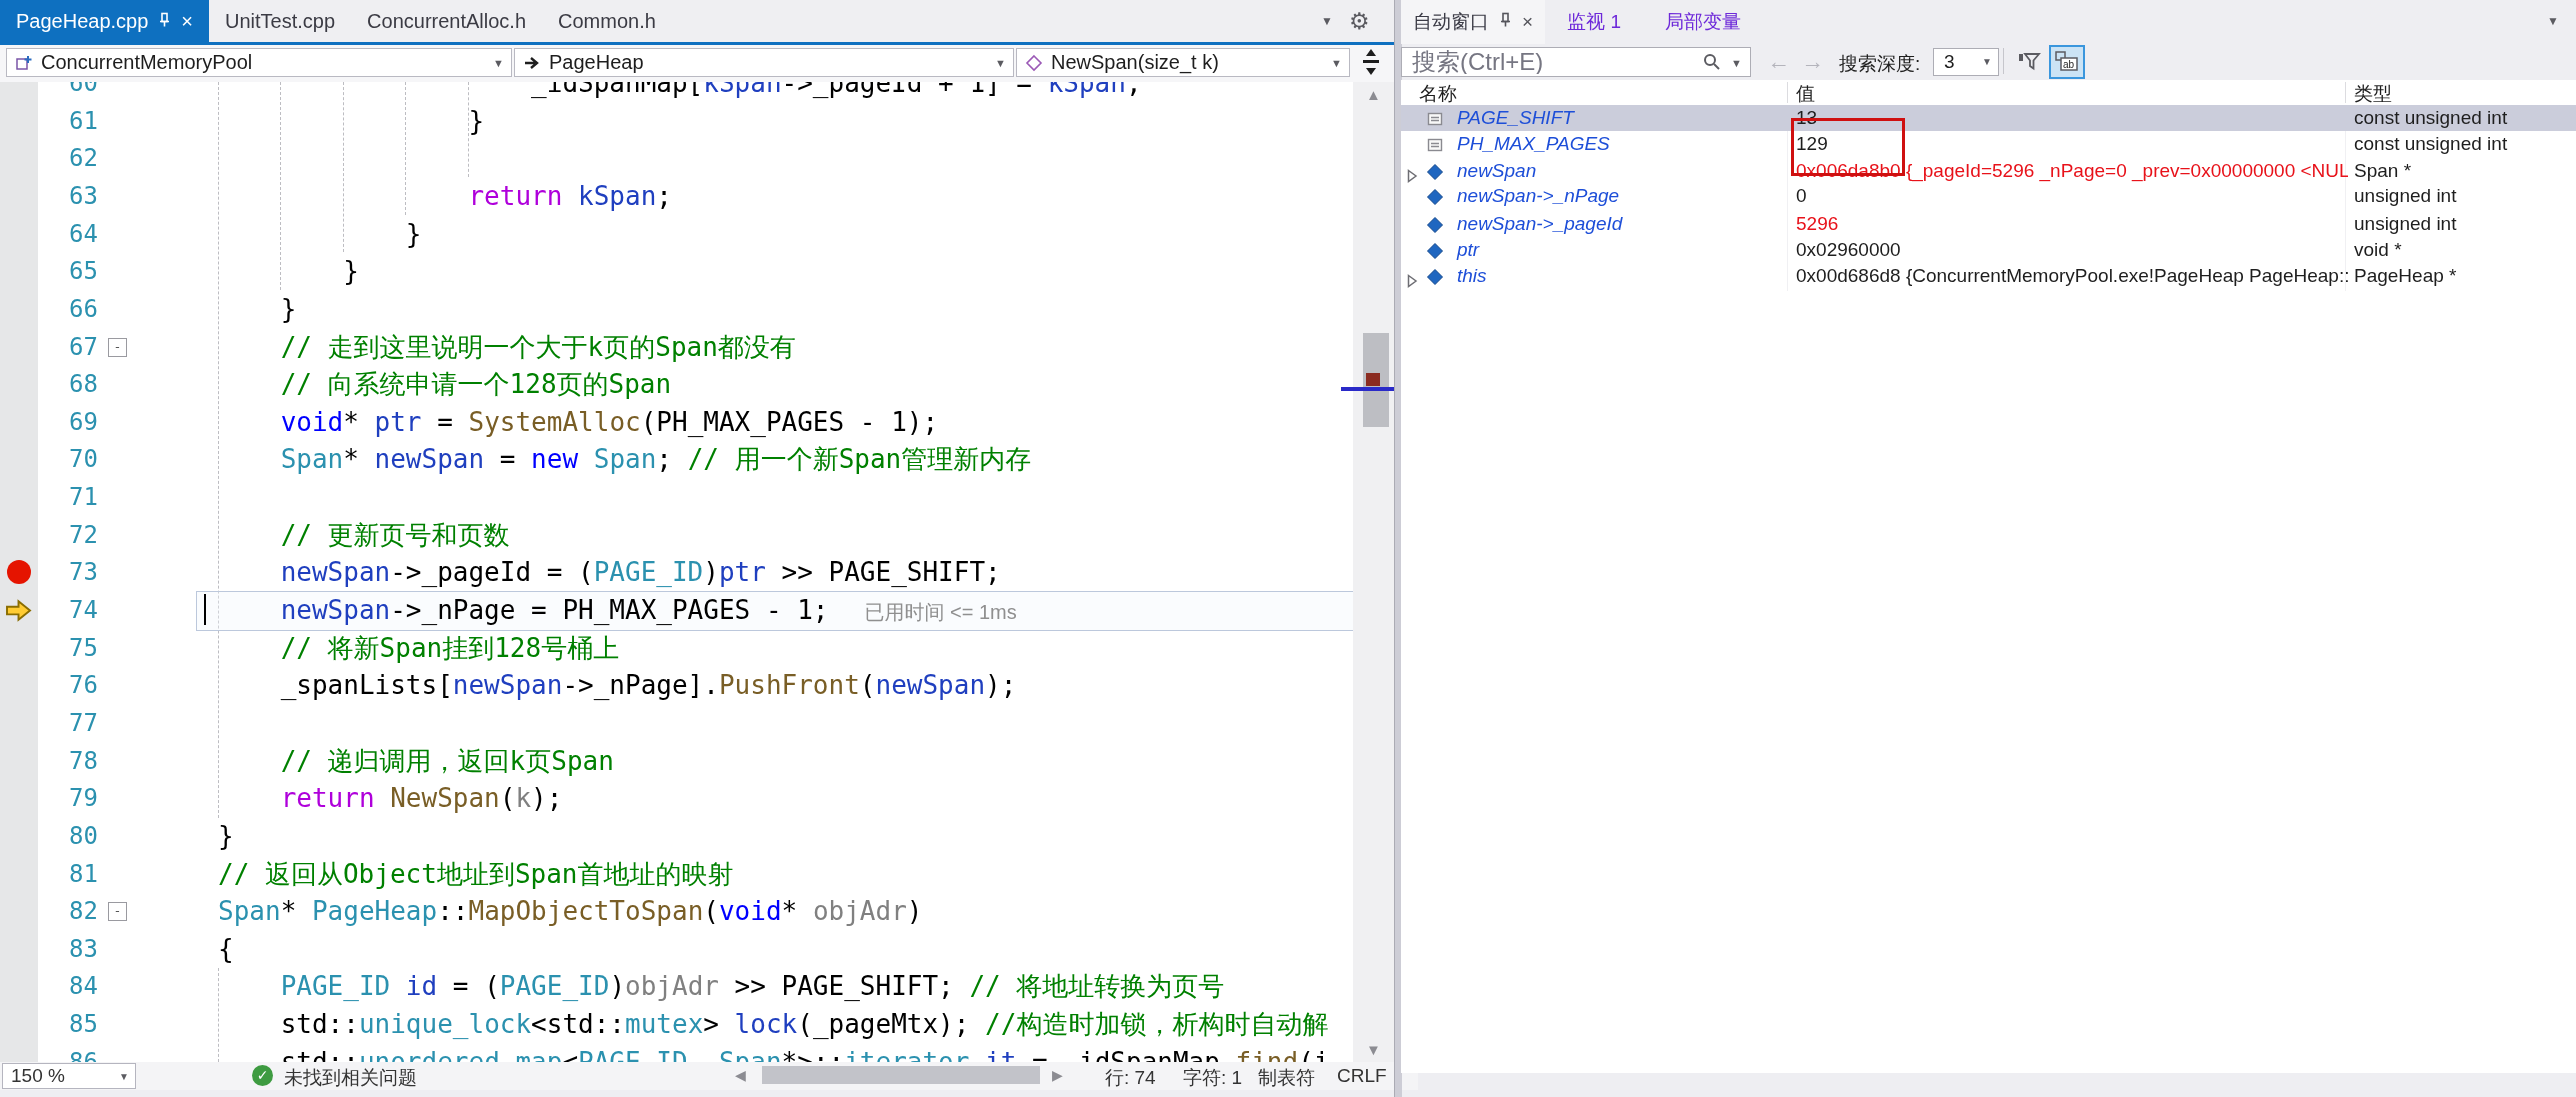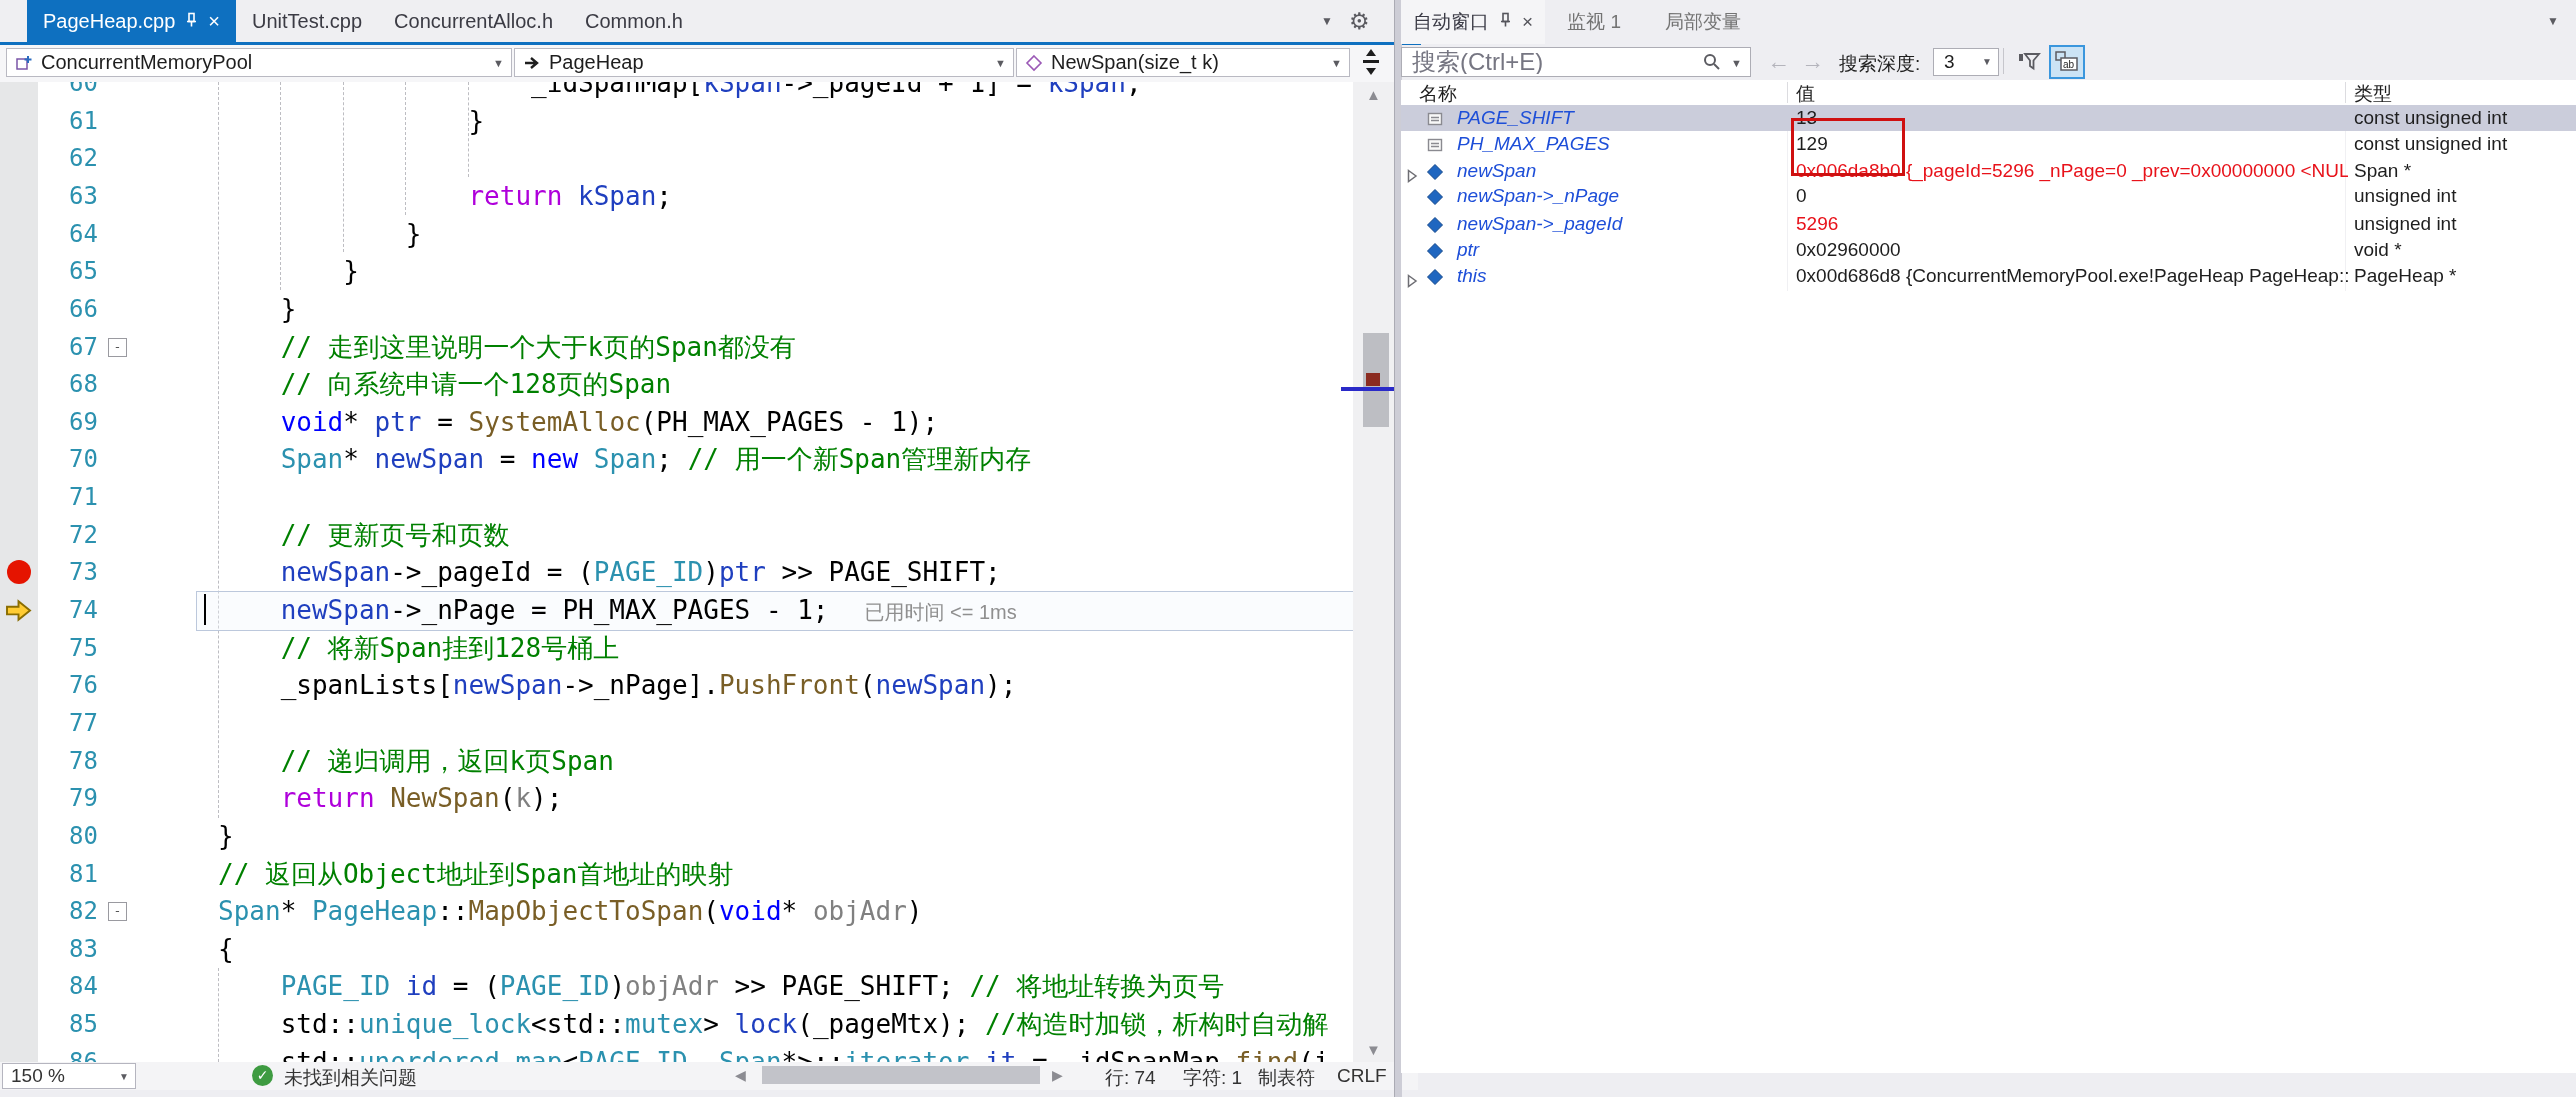--- a/index.html
+++ b/index.html
@@ -1,21 +1,21 @@
 <!DOCTYPE html>
 <html><head>
 <meta charset="utf-8">
 <style>
   html,body{margin:0;padding:0;background:#DDDDE4;}
   .screen{position:relative;width:2576px;height:1098px;background:#EEEEF2;overflow:hidden;
           font-family:"Liberation Sans","DejaVu Sans",sans-serif;color:#1E1E1E;}
 
   
   .doc-tabbar{position:absolute;left:0;top:0;width:1394px;height:42px;background:#EFEFF2;
-              border-bottom:3px solid #0E70C0;display:flex;align-items:stretch;padding-left:27px;}
+              border-bottom:3px solid #0E70C0;display:flex;align-items:stretch;}
   .ftab{display:flex;align-items:center;gap:9px;padding:0 16px;font-size:20px;color:#3B3B44;cursor:default;}
   .ftab.active{background:#0E70C0;color:#FFFFFF;}
   .ftab .closex{font-size:20px;line-height:20px;}
   .tabbar-icons{position:absolute;left:1321px;top:10px;width:70px;display:flex;gap:16px;align-items:center;color:#5B5B61;}
   .ovf-arrow{font-size:12px;}
   .gear{font-size:23px;font-family:"DejaVu Sans",sans-serif;line-height:22px;}
 
   
   .navbar{position:absolute;left:0;top:45px;width:1394px;height:37px;background:#F6F6F8;}
   .navcombo{position:absolute;top:3px;height:27px;background:#FFFFFF;border:1px solid #B9B9C2;
@@ -63,21 +63,21 @@
   .hsb-r{position:absolute;left:1052px;top:5px;color:#8C8C92;font-size:14px;}
   .hsb-thumb{position:absolute;left:762px;top:4px;width:278px;height:18px;background:#C2C3C9;}
   .st-line{position:absolute;left:1105px;top:3px;} .st-char{position:absolute;left:1183px;top:3px;}
   .st-tabs{position:absolute;left:1258px;top:3px;} .st-eol{position:absolute;left:1337px;top:3px;}
 
   
   .splitter{position:absolute;left:1394px;top:0;width:7px;height:1098px;background:#CDCDD6;border-left:1px solid #ABABB4;}
 
   
   .tool-tabbar{position:absolute;left:1401px;top:0;width:1140px;height:44px;display:flex;align-items:stretch;}
-  .ttab{display:flex;align-items:center;gap:9px;padding:0 22px;font-size:19px;color:#737373;}
+  .ttab{display:flex;align-items:center;gap:9px;padding:0 22px;font-size:19px;color:#6d28d9;}
   .ttab.active{background:#F5F5F7;color:#3B3B46;padding:0 12px;}
   .ttab .closex{font-size:19px;color:#55555C;}
   .tool-ovf{position:absolute;left:2547px;top:14px;font-size:12px;color:#5B5B61;}
 
   .tool-toolbar{position:absolute;left:1401px;top:44px;width:1175px;height:36px;}
   .searchbox{position:absolute;left:0;top:3px;width:348px;height:28px;background:#fff;border:1px solid #ADADB5;}
   .searchbox input{position:absolute;left:8px;top:2px;width:270px;height:22px;border:0;outline:none;font-size:24px;
                    color:#1E1E1E;background:transparent;font-family:"Liberation Sans","DejaVu Sans",sans-serif;}
   .searchbox input::placeholder{color:#767682;}
   .sb-mag{position:absolute;right:28px;top:4px;} .sb-arr{position:absolute;right:8px;top:9px;font-size:11px;color:#5B5B61;}

